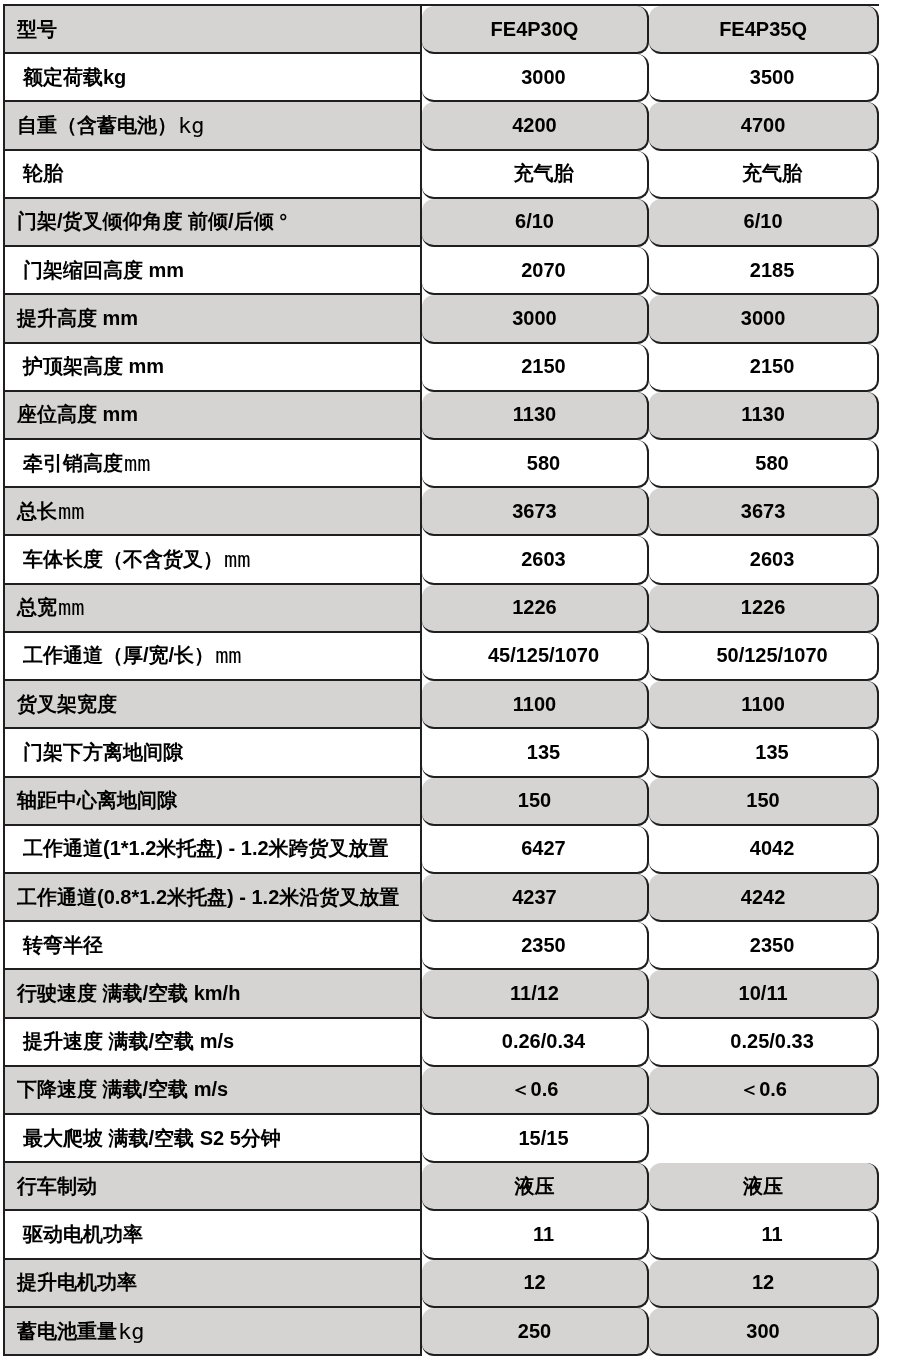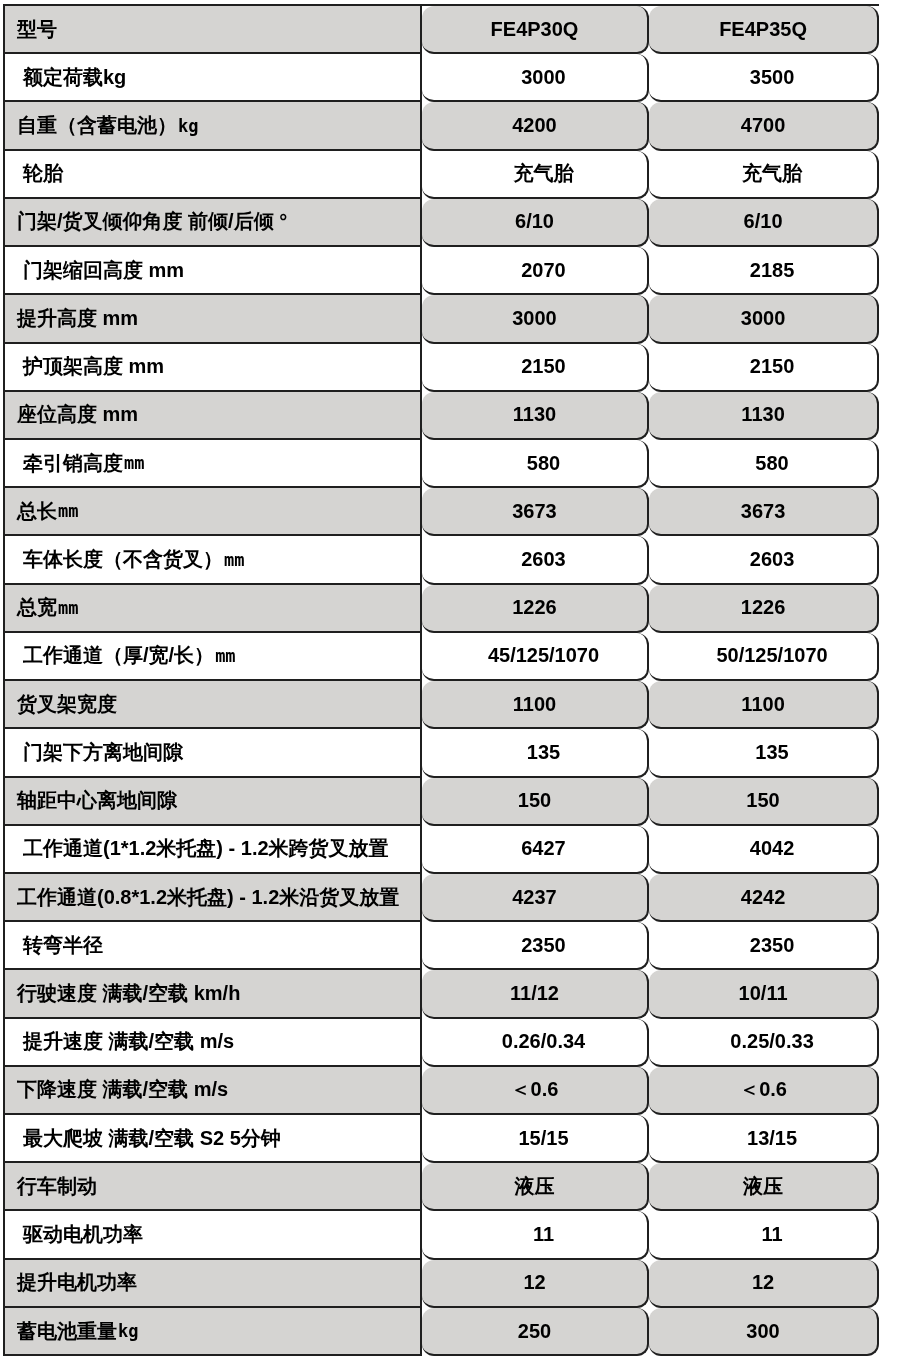--- a/index.html
+++ b/index.html
@@ -46,22 +46,22 @@
   }
   .val-cell {
     justify-content: center;
     text-align: center;
     border-radius: 12px;
   }
   .row.shaded .cell { background: #d5d4d2; }
   .row.plain  .cell { background: #ffffff; padding-left: 18px; }
   .unit {
     font-family: "DejaVu Sans Mono", monospace;
-    font-weight: bold;
-    font-size: 17px;
+    font-weight: normal;
+    font-size: 22px;
     margin-left: 1px;
   }
 </style>
 </head>
 <body>
 
 <div class="spec-table" id="spec-table">
   <div class="row shaded">
     <div class="cell label-cell">
       <span class="lbl">型号</span>
@@ -267,21 +267,20 @@
     <div class="cell val-cell">＜0.6</div>
     <div class="cell val-cell">＜0.6</div>
   </div>
 
   <div class="row plain">
     <div class="cell label-cell">
       <span class="lbl">最大爬坡 满载/空载 S2 5分钟</span>
         <span class="unit"></span>
     </div>
     <div class="cell val-cell">15/15</div>
-    <div class="cell val-cell">13/15</div>
   </div>
 
   <div class="row shaded">
     <div class="cell label-cell">
       <span class="lbl">行车制动</span>
         <span class="unit"></span>
     </div>
     <div class="cell val-cell">液压</div>
     <div class="cell val-cell">液压</div>
   </div>

